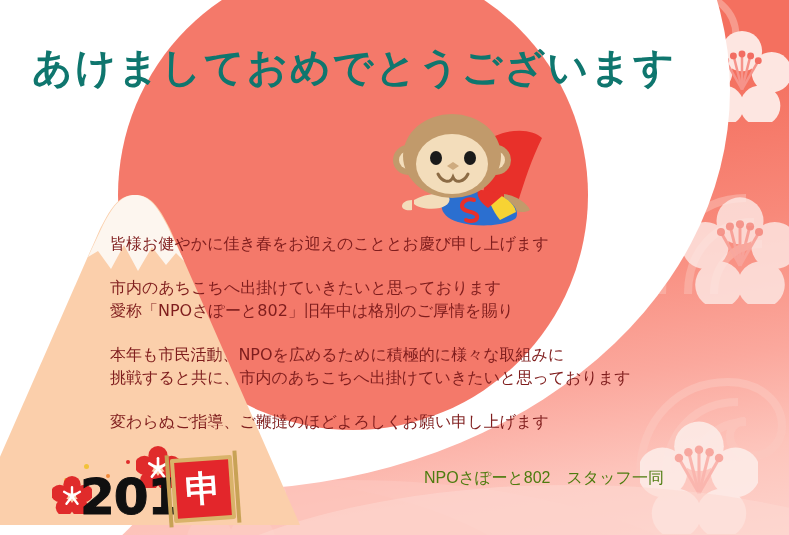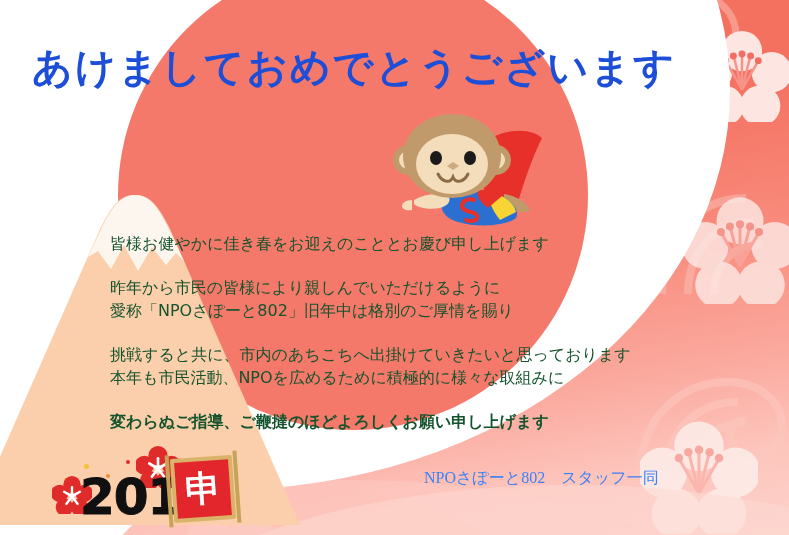--- a/index.html
+++ b/index.html
@@ -81,54 +81,54 @@
     background:#ffffff;
     border-radius:50%;
   }
 
   
   .headline{
     position:absolute;
     left:32px;top:40px;
     font-size:40px;
     font-weight:700;
-    color:#1d4ed8;
+    color:#0f766e;
     letter-spacing:2px;
     white-space:nowrap;
     font-family:"DejaVu Sans","Liberation Sans",sans-serif;
   }
 
   
   .monkey{
     position:absolute;
     left:392px;top:104px;
     width:160px;height:130px;
   }
 
   
   .body-text{
     position:absolute;
     left:110px;top:232px;
     width:600px;
-    color:#14532d;
+    color:#7f1d1d;
     font-size:16px;
     line-height:23px;
     font-family:"DejaVu Sans","Liberation Sans",sans-serif;
   }
   .para{margin:0 0 21px 0;}
-  .para:last-child{margin-bottom:0;font-weight:bold;}
+  .para:last-child{margin-bottom:0;}
   .line{display:block;white-space:nowrap;}
 
   .signature{
     position:absolute;
     left:424px;top:468px;
     font-size:16px;
-    color:#3b82f6;
+    color:#4d7c0f;
     white-space:nowrap;
-    font-family:Liberation Serif, serif;
+    font-family:Liberation Sans, sans-serif;
   }
 
   
   .badge{
     position:absolute;
     left:50px;top:448px;
     width:190px;height:82px;
   }
   .year{
     position:absolute;
@@ -368,26 +368,26 @@
 
       <path d="M46 70 C50 78 58 80 61 73 C64 80 72 78 76 70" fill="none" stroke="#8c6b45" stroke-width="3" stroke-linecap="round"></path>
     </svg>
   </div>
 
   <div class="body-text">
     <p class="para">
       <span class="line">皆様お健やかに佳き春をお迎えのこととお慶び申し上げます</span>
     </p>
     <p class="para">
-      <span class="line">昨年から市民の皆様により親しんでいただけるように</span>
+      <span class="line">市内のあちこちへ出掛けていきたいと思っております</span>
       <span class="line">愛称「NPOさぽーと802」旧年中は格別のご厚情を賜り</span>
     </p>
     <p class="para">
+      <span class="line">本年も市民活動、NPOを広めるために積極的に様々な取組みに</span>
       <span class="line">挑戦すると共に、市内のあちこちへ出掛けていきたいと思っております</span>
-      <span class="line">本年も市民活動、NPOを広めるために積極的に様々な取組みに</span>
     </p>
     <p class="para">
       <span class="line">変わらぬご指導、ご鞭撻のほどよろしくお願い申し上げます</span>
     </p>
   </div>
 
   <div class="signature">NPOさぽーと802　スタッフ一同</div>
 
   <div class="badge">
 

